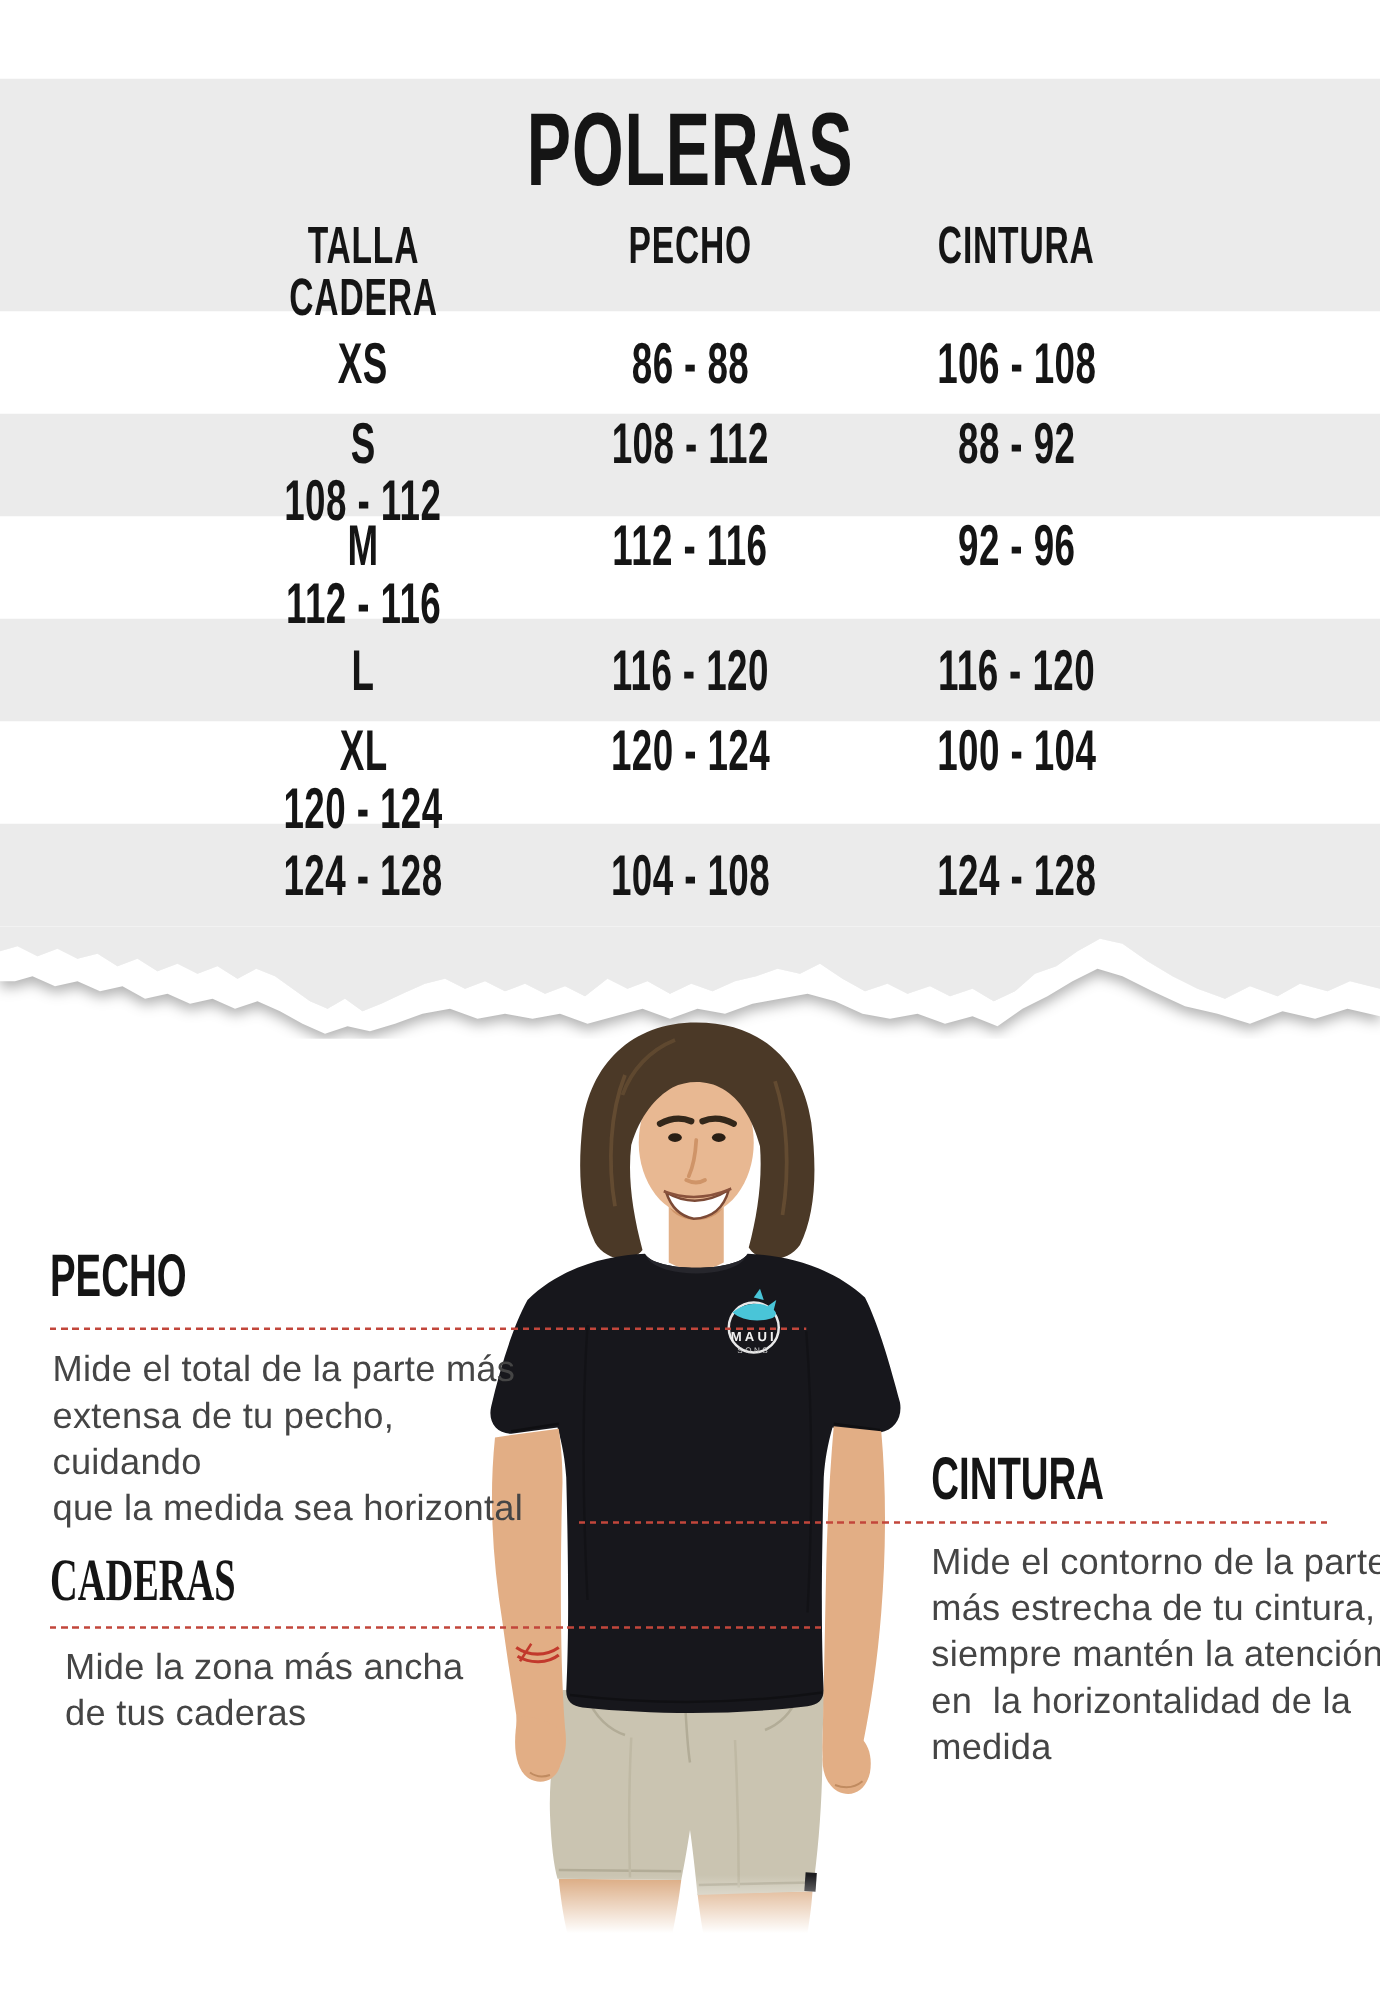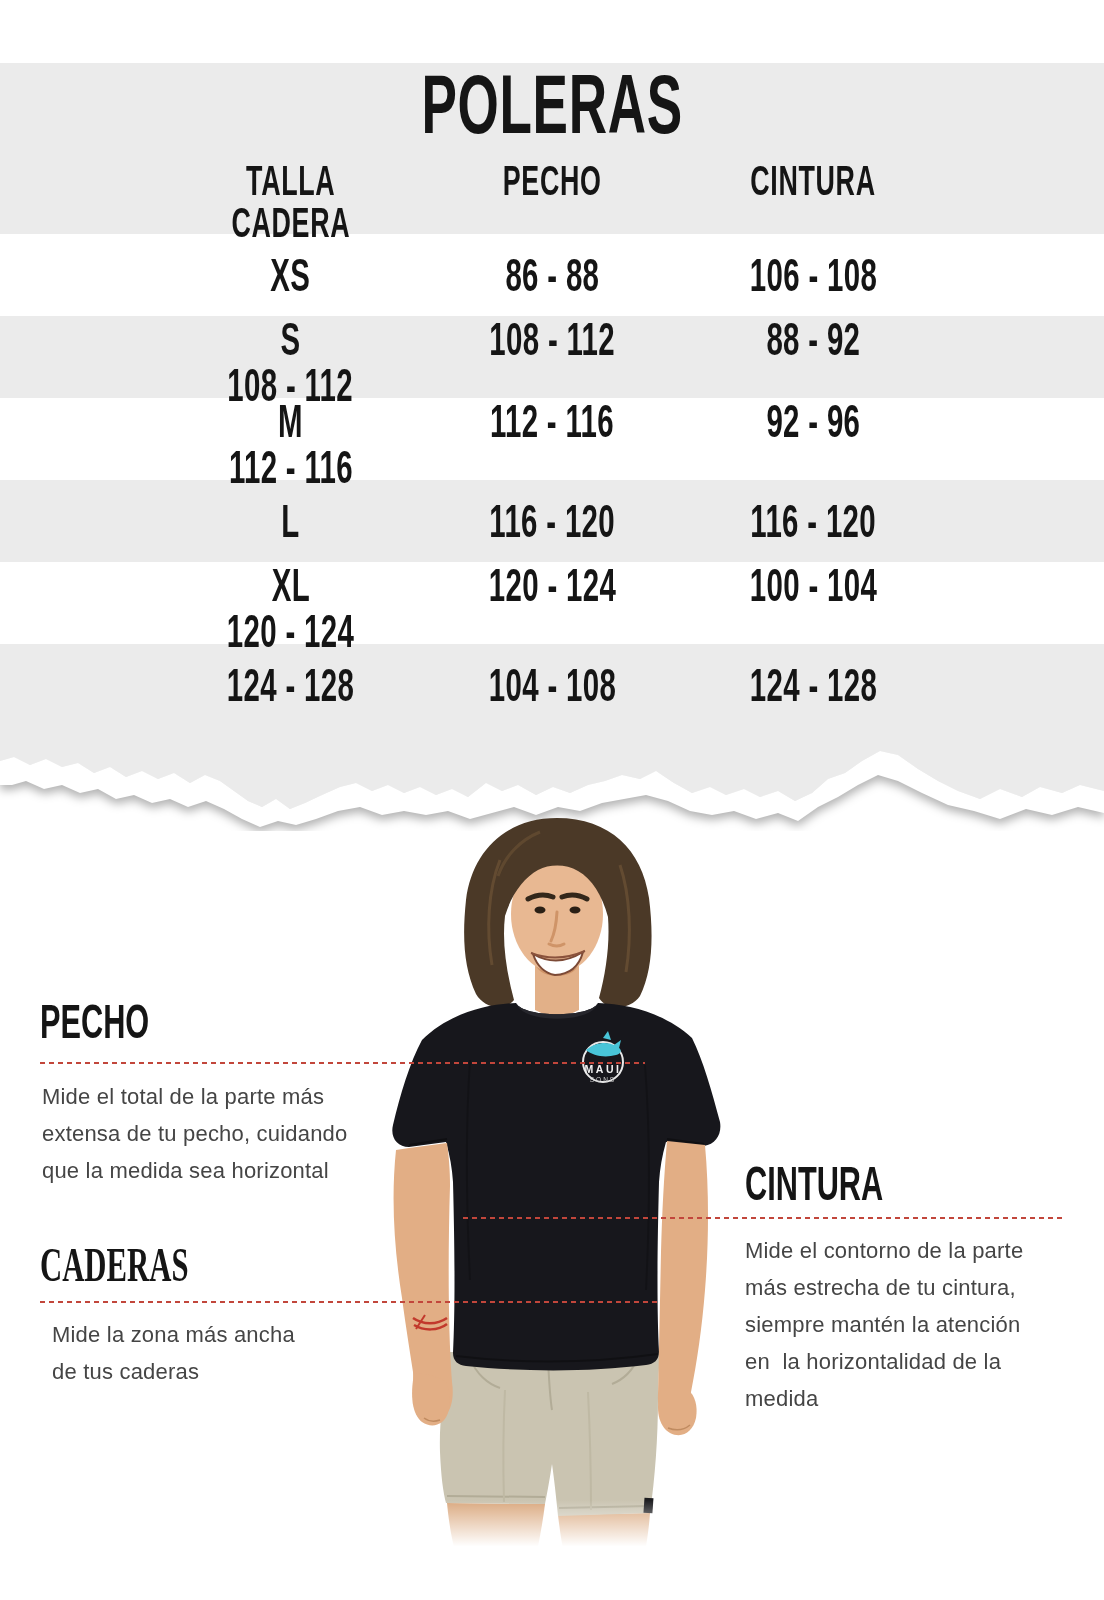--- a/index.html
+++ b/index.html
@@ -2,41 +2,41 @@
 <html style="--accent-red: #c2463b; --panel-gray: #ebebeb; --row-white: #ffffff; --text-black: #151515; --body-text: #454545; --shirt-black: #17171c; --shorts-khaki: #cac4b1; --skin: #e8b892; --hair-brown: #4b3927; --logo-teal: #49c5d8;"><head>
 <meta charset="utf-8">
 <style>
   html,body{margin:0;padding:0;background:#fff;}
   #page{
     position:relative;width:1104px;height:1600px;background:#fff;
     overflow:hidden;font-family:"Liberation Sans",sans-serif;
   }
   
   .panel{position:absolute;top:63px;left:0;width:100%;height:678px;background:var(--panel-gray,#ebebeb);}
-  .title-wrap{text-align:center;}
+  .title-wrap{padding-top:15px;text-align:center;}
   .cond{display:inline-block;transform:scaleX(0.64);transform-origin:center;font-weight:bold;white-space:nowrap;color:var(--text-black,#151515);}
   .cond.left{transform-origin:left center;}
   .title{font-size:83px;line-height:1;letter-spacing:1px;}
   .hrow{margin-top:14px;height:42px;}
   .hgrid,.rgrid{margin:0 160px;display:grid;grid-template-columns:repeat(3,1fr);height:100%;align-items:center;text-align:center;}
   .hcell .cond{font-size:42px;letter-spacing:1px;line-height:1;}
   .rows{margin-top:32px;}
   .trow{height:82px;}
   .trow.white{background:var(--row-white,#ffffff);text-decoration:underline;}
   .vcell .cond{font-size:46px;letter-spacing:0.5px;line-height:1;}
   
   .torn{position:absolute;left:0;top:741px;width:1104px;height:90px;display:block;}
   .torn-white{filter:drop-shadow(0 5px 5px rgba(0,0,0,0.30));}
   
   .model{position:absolute;left:350px;top:800px;width:420px;height:770px;display:block;}
   .fade{position:absolute;left:0;top:1500px;width:100%;height:62px;
         background:linear-gradient(180deg,rgba(255,255,255,0) 0%,#fff 75%);}
   
   .guide-title{position:absolute;font-size:48px;line-height:1;}
-  .guide-desc{position:absolute;font-size:22px;line-height:37px;color:var(--body-text,#454545);
+  .guide-desc{position:absolute;font-size:29px;line-height:37px;color:var(--body-text,#454545);
               white-space:pre-line;letter-spacing:0.2px;width:400px;}
   .dash{position:absolute;height:2px;
         background:repeating-linear-gradient(90deg,var(--accent-red,#c2463b) 0 5px,transparent 5px 9px);}
 </style>
 </head>
 <body>
 
 <div id="page">
 
   <section class="panel">

